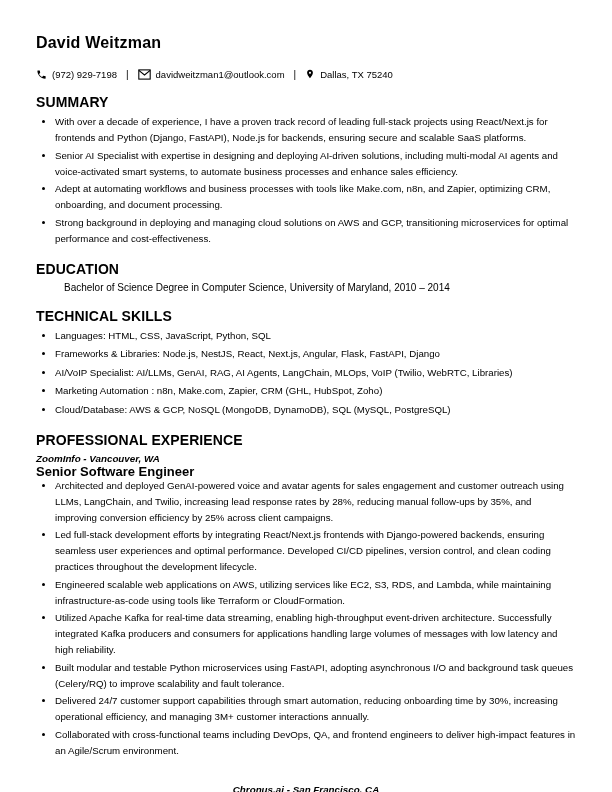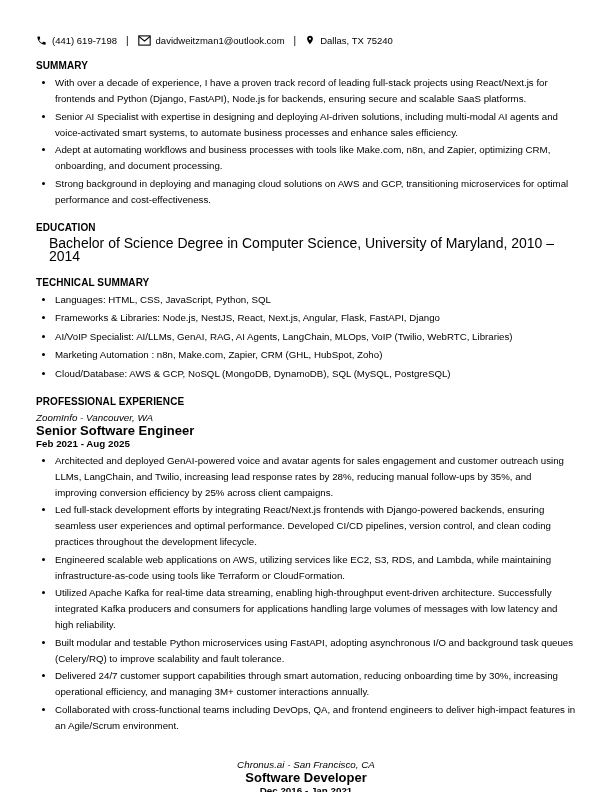--- a/index.html
+++ b/index.html
@@ -27,59 +27,60 @@
     font-size: 9.5px;
     margin-bottom: 14px;
     white-space: nowrap;
   }
   .contact .icon { display: inline-flex; align-items: center; margin-right: 5px; }
   .contact .icon svg { display: block; }
   .contact .sep { margin: 0 9px; font-size: 10px; }
 
   .section { margin-top: 14px; }
   .heading {
-    font-size: 10px;
+    font-size: 14px;
     font-weight: 700;
     margin: 0 0 4px 0;
     letter-spacing: 0.1px;
   }
 
   ul { margin: 0; padding: 0 0 0 19px; list-style: disc; }
   li {
     font-size: 9.7px;
     line-height: 16px;
     margin-bottom: 1.5px;
   }
   ul.skills li { margin-bottom: 2.5px; }
 
   .plain-indent {
-    font-size: 14px;
+    font-size: 10px;
     line-height: 13px;
-    margin-left: 13px;
+    margin-left: 28px;
   }
 
   .job { margin: 0; }
   .job + .job { margin-top: 24px; text-align: center; }
-  .job-company { font-size: 9.8px; font-weight: 400; font-style: italic; line-height: 13px; }
+  .job-company { font-size: 9.8px; font-weight: 700; font-style: italic; line-height: 13px; }
   .job-title   { font-size: 13px; font-weight: 700; line-height: 13px; }
   .job-dates   { font-size: 9.8px; font-weight: 700; line-height: 13px; margin-bottom: 3px; }
 </style>
 </head>
 <body>
 
 <div class="page">
 
+  <h1 class="name">David Weitzman</h1>
 
   <div class="contact">
     <span class="icon">
       <svg width="11" height="11" viewBox="0 0 24 24" fill="#000000">
           <path d="M6.62 10.79c1.44 2.83 3.76 5.14 6.59 6.59l2.2-2.2c.27-.27.67-.36 1.02-.24 1.12.37 2.33.57 3.57.57.55 0 1 .45 1 1V20c0 .55-.45 1-1 1-9.39 0-17-7.61-17-17 0-.55.45-1 1-1h3.5c.55 0 1 .45 1 1 0 1.25.2 2.45.57 3.57.11.35.03.74-.25 1.02l-2.2 2.2z"></path>
         </svg>
     </span>
-    <span>(441) 619-7198</span>
+    <span>(972) 929-7198</span>
     <span class="sep">|</span>
     <span class="icon">
       <svg width="13" height="11" viewBox="0 0 24 20" fill="none" stroke="#000000" stroke-width="2">
           <rect x="1.5" y="1.5" width="21" height="17"></rect>
           <path d="M1.5 2.5 L12 11 L22.5 2.5"></path>
         </svg>
     </span>
     <span>davidweitzman1@outlook.com</span>
     <span class="sep">|</span>
     <span class="icon">
@@ -99,37 +100,36 @@
       <li>Strong background in deploying and managing cloud solutions on AWS and GCP, transitioning microservices for optimal performance and cost-effectiveness.</li>
     </ul>
   </div>
 
   <div class="section">
     <div class="heading">EDUCATION</div>
     <div class="plain-indent">Bachelor of Science Degree in Computer Science, University of Maryland, 2010 – 2014</div>
   </div>
 
   <div class="section">
-    <div class="heading">TECHNICAL SUMMARY</div>
+    <div class="heading">TECHNICAL SKILLS</div>
     <ul class="skills">
       <li>Languages: HTML, CSS, JavaScript, Python, SQL</li>
       <li>Frameworks &amp; Libraries: Node.js, NestJS, React, Next.js, Angular, Flask, FastAPI, Django</li>
       <li>AI/VoIP Specialist: AI/LLMs, GenAI, RAG, AI Agents, LangChain, MLOps, VoIP (Twilio, WebRTC, Libraries)</li>
       <li>Marketing Automation : n8n, Make.com, Zapier, CRM (GHL, HubSpot, Zoho)</li>
       <li>Cloud/Database: AWS &amp; GCP, NoSQL (MongoDB, DynamoDB), SQL (MySQL, PostgreSQL)</li>
     </ul>
   </div>
 
   <div class="section">
     <div class="heading">PROFESSIONAL EXPERIENCE</div>
 
     <div class="job">
       <div class="job-company">ZoomInfo - Vancouver, WA</div>
       <div class="job-title">Senior Software Engineer</div>
-      <div class="job-dates">Feb 2021 - Aug 2025</div>
       <ul>
         <li>Architected and deployed GenAI-powered voice and avatar agents for sales engagement and customer outreach using LLMs, LangChain, and Twilio, increasing lead response rates by 28%, reducing manual follow-ups by 35%, and improving conversion efficiency by 25% across client campaigns.</li>
         <li>Led full-stack development efforts by integrating React/Next.js frontends with Django-powered backends, ensuring seamless user experiences and optimal performance. Developed CI/CD pipelines, version control, and clean coding practices throughout the development lifecycle.</li>
         <li>Engineered scalable web applications on AWS, utilizing services like EC2, S3, RDS, and Lambda, while maintaining infrastructure-as-code using tools like Terraform or CloudFormation.</li>
         <li>Utilized Apache Kafka for real-time data streaming, enabling high-throughput event-driven architecture. Successfully integrated Kafka producers and consumers for applications handling large volumes of messages with low latency and high reliability.</li>
         <li>Built modular and testable Python microservices using FastAPI, adopting asynchronous I/O and background task queues (Celery/RQ) to improve scalability and fault tolerance.</li>
         <li>Delivered 24/7 customer support capabilities through smart automation, reducing onboarding time by 30%, increasing operational efficiency, and managing 3M+ customer interactions annually.</li>
         <li>Collaborated with cross-functional teams including DevOps, QA, and frontend engineers to deliver high-impact features in an Agile/Scrum environment.</li>
       </ul>
     </div>

